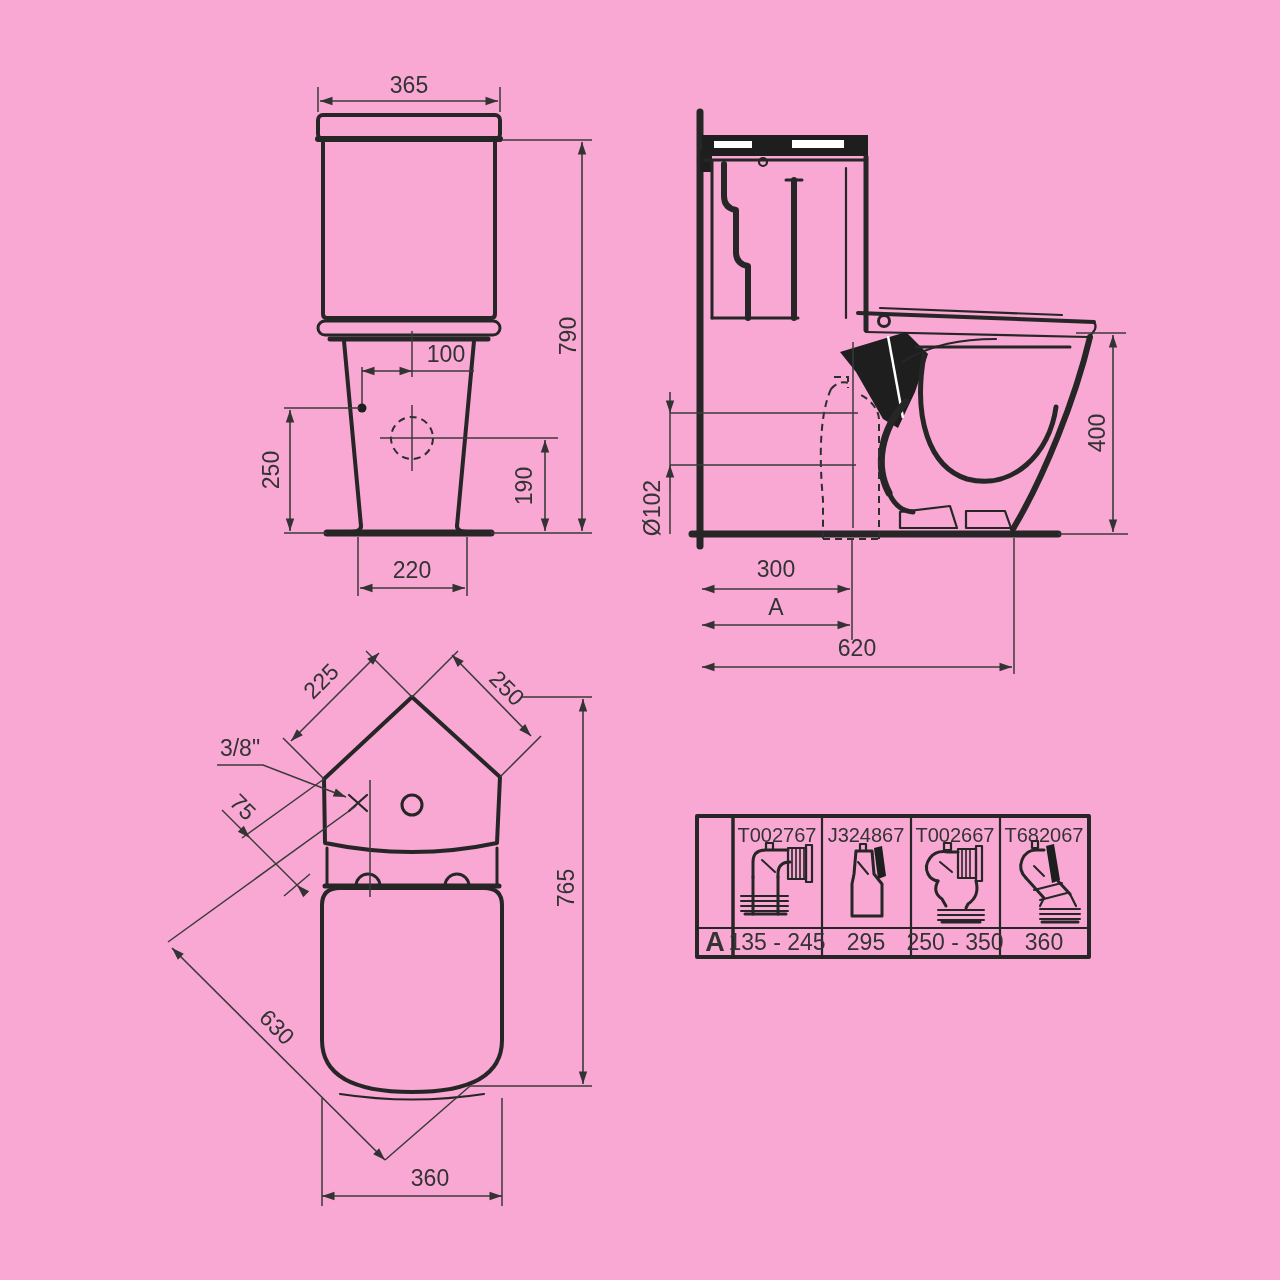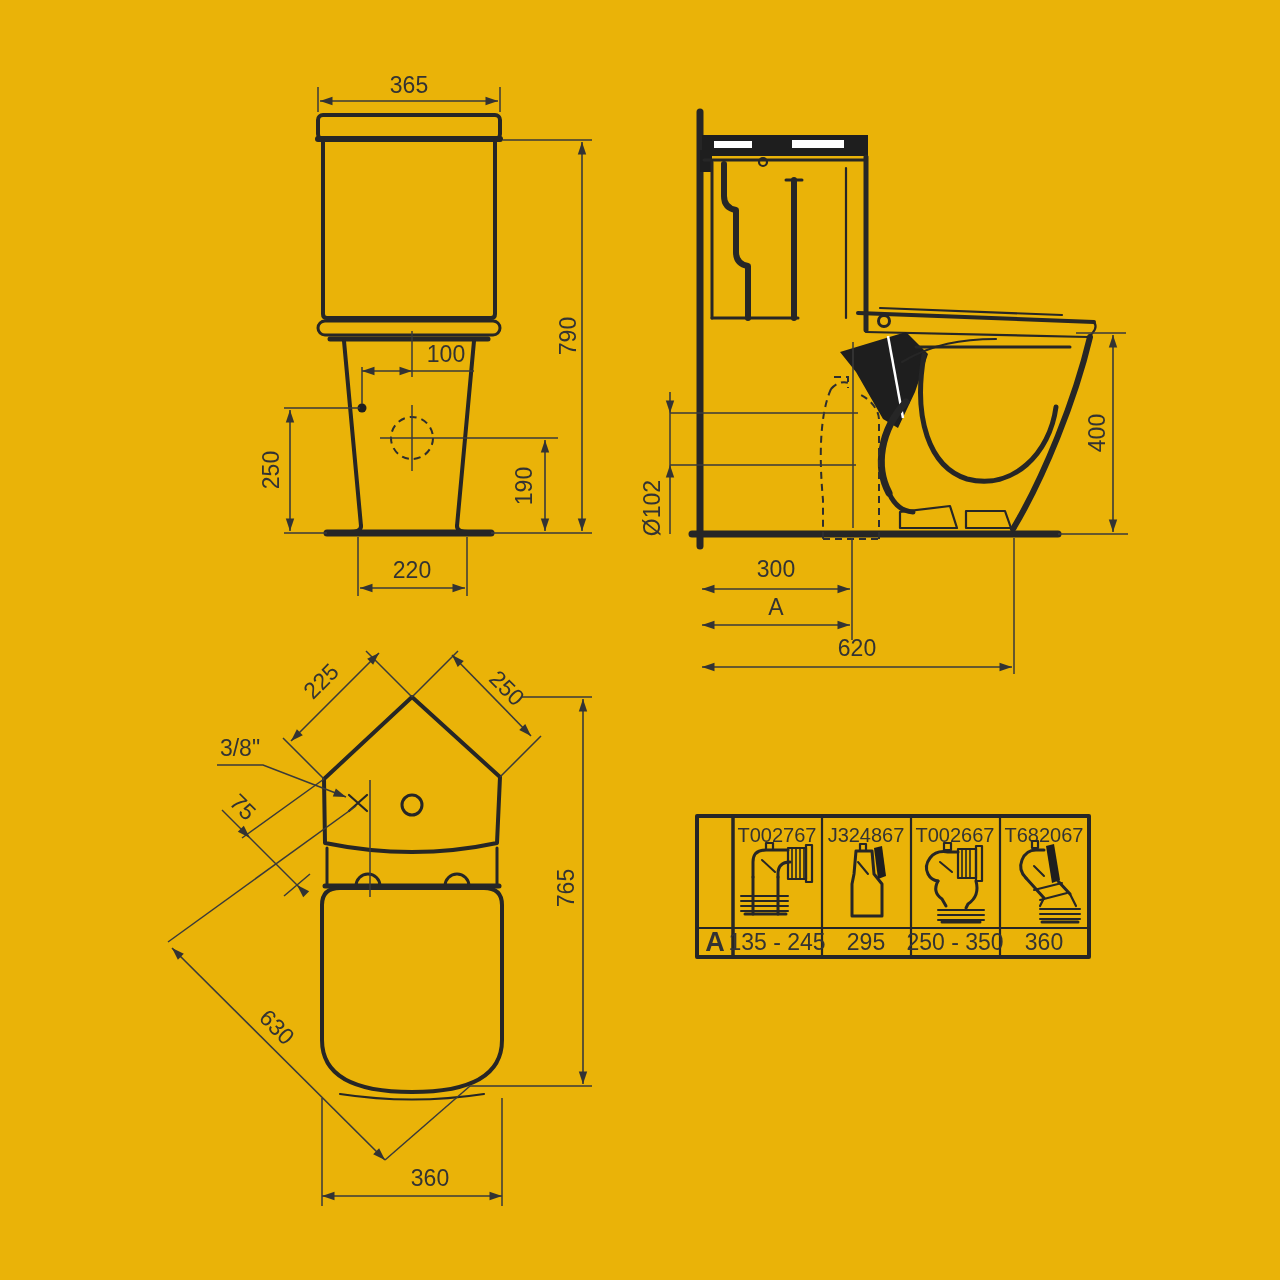--- a/index.html
+++ b/index.html
@@ -1,16 +1,16 @@
 <!DOCTYPE html>
 <html><head>
 <meta charset="utf-8">
 <style>
   html,body{margin:0;padding:0;background:#fff;}
-  #stage{position:relative;width:1280px;height:1280px;background:#eab308;overflow:hidden;
+  #stage{position:relative;width:1280px;height:1280px;background:#f9a8d4;overflow:hidden;
          font-family:"Liberation Sans","DejaVu Sans",sans-serif;}
   svg{position:absolute;left:0;top:0;}
   .outline{stroke:#262626;fill:none;stroke-linecap:round;stroke-linejoin:round;}
   .w7{stroke-width:7;} .w6{stroke-width:6;} .w5{stroke-width:5;} .w4{stroke-width:4;}
   .w3{stroke-width:3;} .w22{stroke-width:2.2;}
   .thin{stroke:#3a3a3a;stroke-width:1.5;fill:none;}
   .dimline{stroke:#3a3a3a;stroke-width:1.6;fill:none;
            marker-start:url(#arr);marker-end:url(#arr);}
   .dimend{stroke:#3a3a3a;stroke-width:1.6;fill:none;marker-end:url(#arr);}
   .dash{stroke:#2e2e2e;stroke-width:2;fill:none;stroke-dasharray:7 5;}

